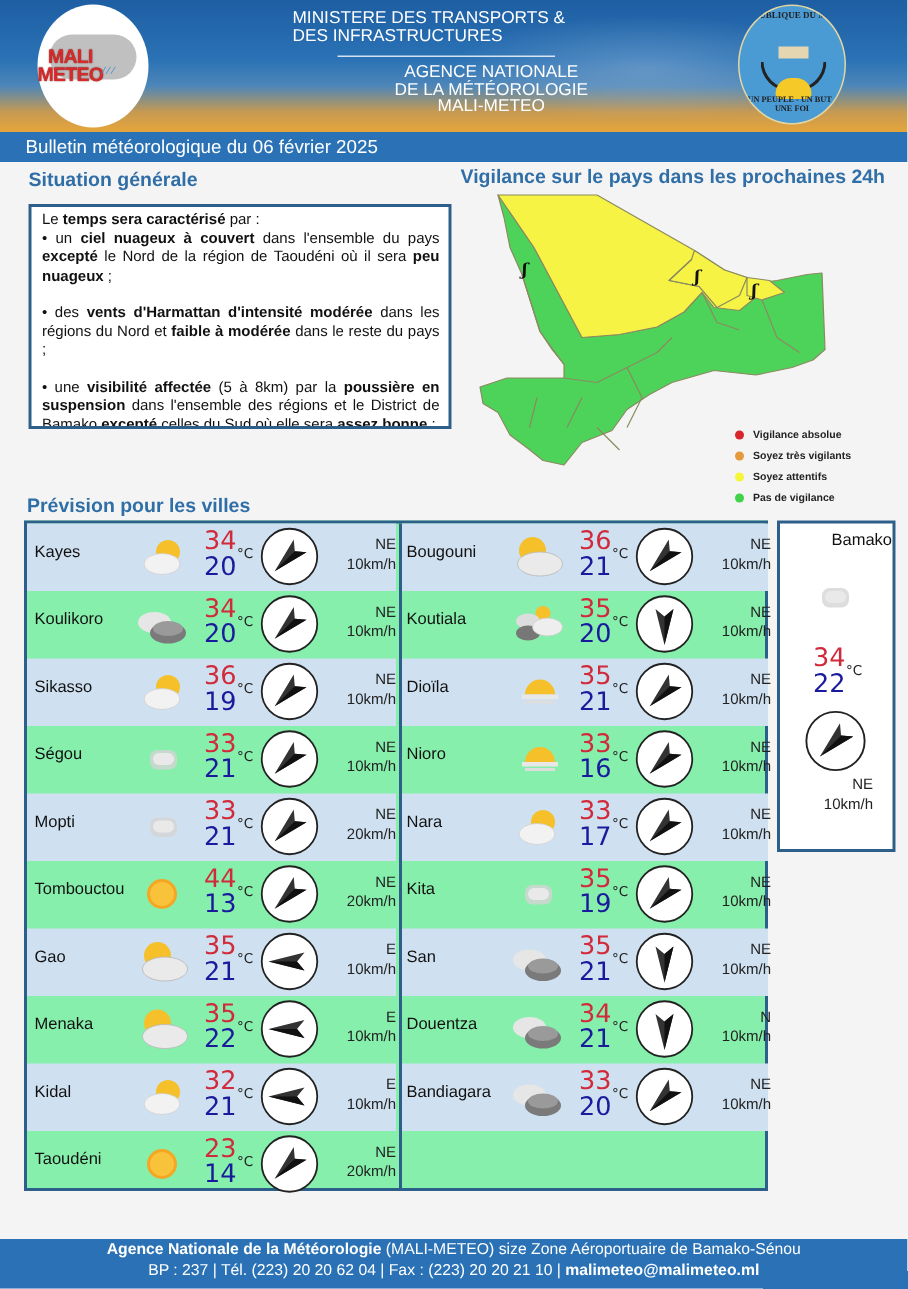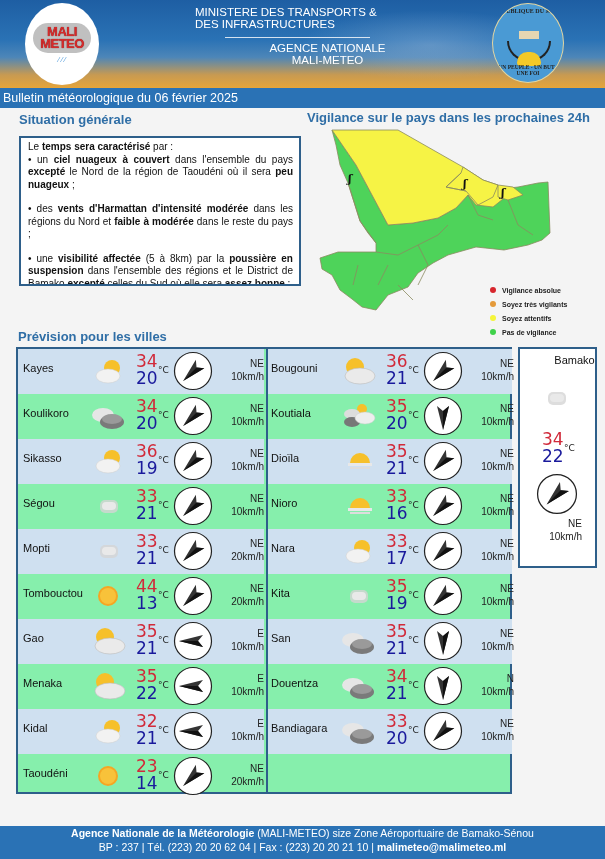--- a/index.html
+++ b/index.html
@@ -12,22 +12,22 @@
     background: linear-gradient(180deg, #1e5ea3 0%, #2a72b5 45%, #4d86b8 65%, #c79a52 85%, #e6a53a 100%);
     overflow: hidden;
   }
   .header .cloudhaze {
     position: absolute; left: 300px; top: 10px; width: 260px; height: 70px;
     background: radial-gradient(ellipse at center, rgba(180,200,225,0.35), rgba(180,200,225,0) 70%);
   }
   .logo-left {
     position: absolute; left: 25px; top: 3px; width: 74px; height: 82px;
     background: #fff; border-radius: 50%;
-    display: flex; align-items: center; justify-content: center;
-    flex-direction: column;
+    display: flex; align-items: center; justify-content: flex-start;
+    flex-direction: row;
   }
   .logo-left .cloud {
     position: absolute; left: 8px; top: 20px; width: 58px; height: 30px;
     background: #b5b5b5; border-radius: 16px; opacity: 0.85;
   }
   .logo-left .txt {
     position: relative; font-weight: bold; color: #d72a2a; font-size: 13px; line-height: 12px;
     text-align: center; letter-spacing: -0.5px; text-shadow: 0 0 1px #600;
   }
   .logo-left .drops { position: relative; margin-top: 6px; color: #3b8fd6; font-size: 7px; }
@@ -46,21 +46,21 @@
     overflow: hidden;
   }
   .logo-right .arc-top { position: absolute; left: 0; top: 4px; width: 100%; text-align: center; font-family: "Liberation Serif", serif; font-size: 6px; color: #222; font-weight: bold; }
   .logo-right .arc-bottom { position: absolute; left: 0; bottom: 6px; width: 100%; text-align: center; font-family: "Liberation Serif", serif; font-size: 5.5px; color: #222; font-weight: bold; }
   .logo-right .sun { position: absolute; left: 24px; top: 48px; width: 24px; height: 14px; background: #f4c928; border-radius: 12px 12px 4px 4px; }
   .logo-right .mosque { position: absolute; left: 26px; top: 27px; width: 20px; height: 8px; background: #e5d6b2; }
   .logo-right .bird { position: absolute; left: 14px; top: 37px; width: 44px; height: 20px; border: 2px solid #222; border-top: none; border-radius: 0 0 22px 22px; }
 
   .bulletin-bar {
     position: absolute; left: 0; top: 88px; width: 605px; height: 20px;
-    background: #2a72b5; color: #fff; font-size: 12.5px; line-height: 20px; padding-left: 3px;
+    background: #2a72b5; color: #fff; font-size: 12.5px; line-height: 20px; padding-left: 17px;
   }
 
   
   .sec-title { position: absolute; color: #2f6ea6; font-weight: bold; font-size: 13px; }
   .sec-sit { left: 19px; top: 112px; }
   .sec-vig { left: 307px; top: 110px; font-size: 13px; }
   .sec-prev { left: 18px; top: 329px; }
 
   
   .situation {
@@ -129,20 +129,21 @@
     </div>
     <div class="drops">⁄ ⁄ ⁄</div>
   </div>
   <div class="ministry">
     <div>MINISTERE DES TRANSPORTS &amp;</div>
     <div>DES INFRASTRUCTURES</div>
   </div>
   <div class="hline"></div>
   <div class="agency">
     <div>AGENCE NATIONALE</div>
+    <div>DE LA MÉTÉOROLOGIE</div>
     <div>MALI-METEO</div>
   </div>
   <div class="logo-right">
     <div class="arc-top">REPUBLIQUE DU MALI</div>
     <div class="mosque"></div>
     <div class="bird"></div>
     <div class="sun"></div>
     <div class="arc-bottom">UN PEUPLE - UN BUT - UNE FOI</div>
   </div>
 </div>

